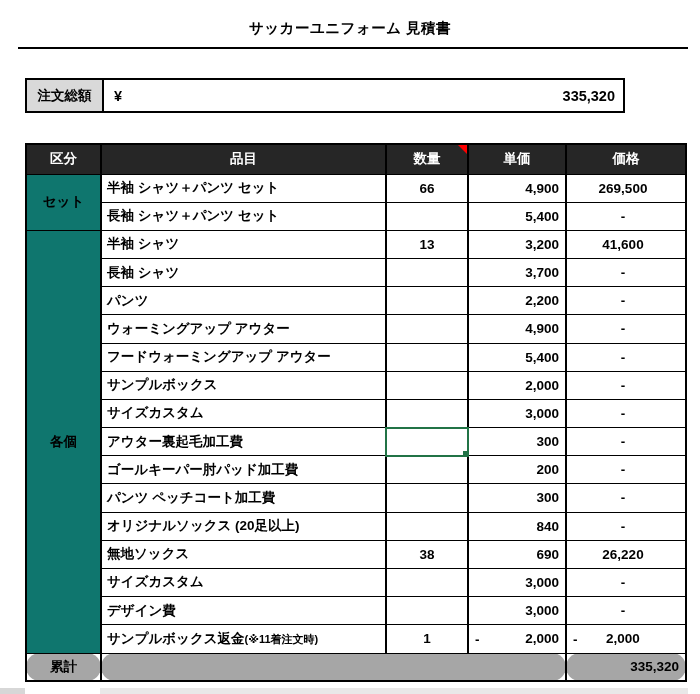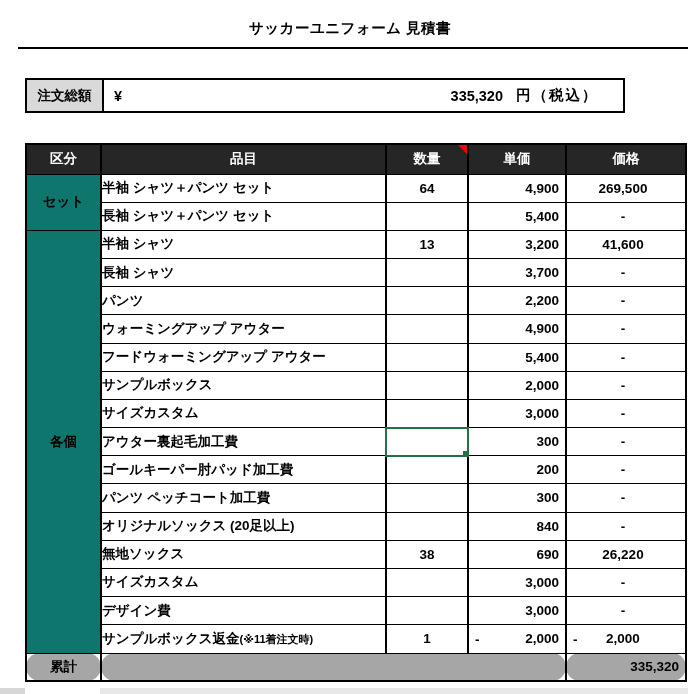--- a/index.html
+++ b/index.html
@@ -30,21 +30,21 @@
     border-collapse:collapse;table-layout:fixed;font-size:13.5px;
     border:2px solid #000;}
   .main-table th,.main-table td{
     border-top:1px solid #000;border-bottom:1px solid #000;
     border-left:2px solid #000;border-right:2px solid #000;
     padding:0;box-sizing:border-box;overflow:hidden;white-space:nowrap;}
   .main-table thead tr{height:30px;}
   .main-table th{background:#262626;color:#fff;font-size:13.5px;font-weight:700;
     text-align:center;position:relative;}
   td.category{background:#0f766e;text-align:center;font-size:13.5px;}
-  td.item{text-align:left;font-size:13.5px;}
+  td.item{text-align:left;padding-left:5px;font-size:13.5px;}
   td.item .note{font-size:11px;}
   td.qty{text-align:center;position:relative;}
   td.unit-price{text-align:right;padding-right:6px;position:relative;}
   td.price{text-align:center;padding-right:6px;position:relative;}
   .minus-left{position:absolute;left:6px;top:50%;transform:translateY(-50%);}
 
   tr.footer-row{height:28px;}
   tr.footer-row td{background:#a6a6a6;border-radius:14px;}
   td.footer-total{text-align:right;padding-right:6px;}
 
@@ -65,21 +65,20 @@
 <body>
 
 <div class="doc-title">サッカーユニフォーム 見積書</div>
 <div class="title-rule"></div>
 
 <div class="summary-box">
   <div class="summary-label">注文総額</div>
   <div class="summary-value">
     <span>¥</span>
     <span class="summary-amount">335,320</span>
-    <span class="summary-unit">円（税込）</span>
   </div>
 </div>
 
 <table class="main-table">
   <colgroup>
     <col style="width:75px">
       <col style="width:285px">
       <col style="width:82px">
     <col style="width:98px">
       <col style="width:120px">
@@ -93,21 +92,21 @@
         <span class="comment-flag"></span>
       </th>
       <th>単価</th>
       <th>価格</th>
     </tr>
   </thead>
   <tbody>
     <tr>
       <td class="category" rowspan="2">セット</td>
       <td class="item">半袖 シャツ＋パンツ セット</td>
-      <td class="qty">64</td>
+      <td class="qty">66</td>
       <td class="unit-price">4,900</td>
       <td class="price">269,500</td>
     </tr>
     <tr>
       <td class="item">長袖 シャツ＋パンツ セット</td>
       <td class="qty"></td>
       <td class="unit-price">5,400</td>
       <td class="price">-</td>
     </tr>
     <tr>

